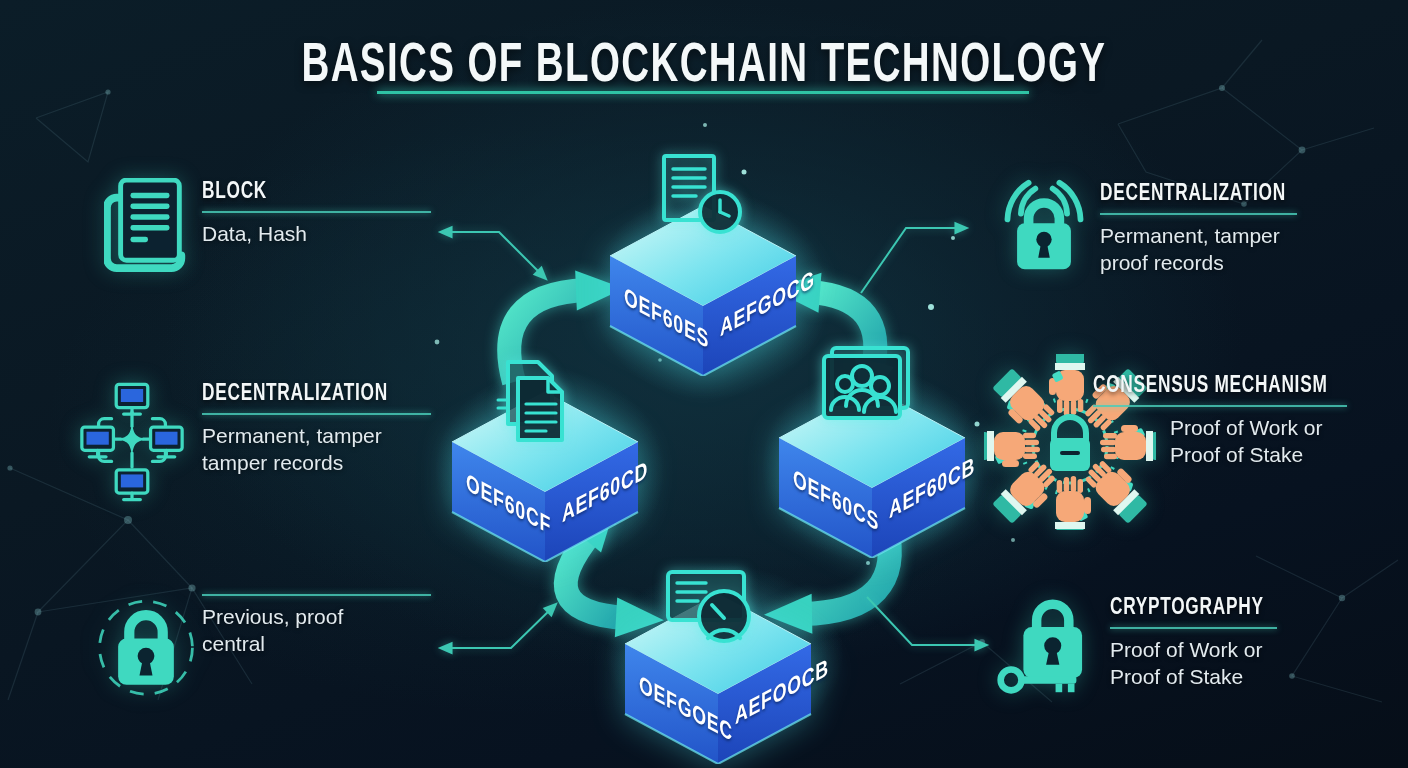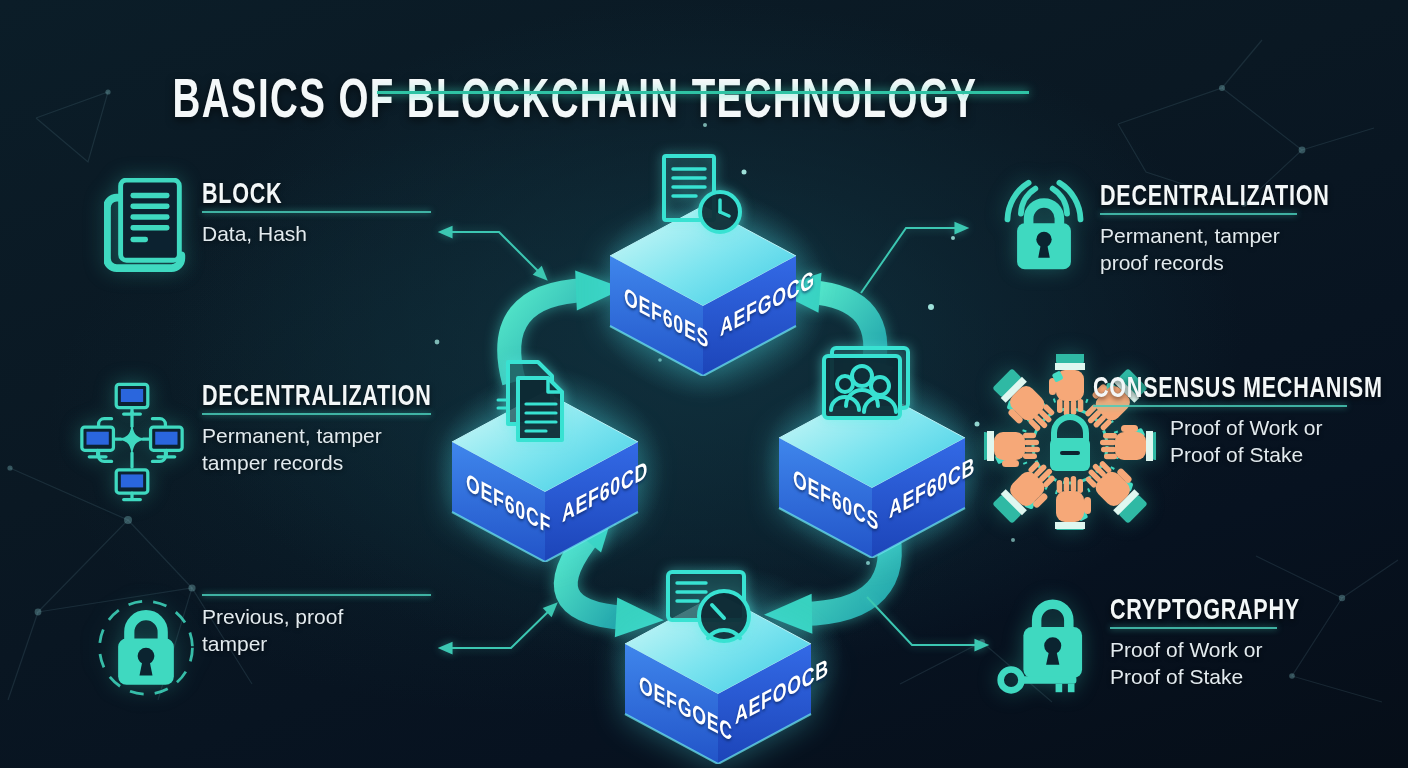--- a/index.html
+++ b/index.html
@@ -12,35 +12,35 @@
       linear-gradient(160deg,#0b1d28 0%, #0a1823 40%, #071220 75%, #060e18 100%);
   }
   svg{display:block}
   .layer{position:absolute;inset:0;pointer-events:none;}
   #mesh{z-index:1;}
   .glow{position:absolute;border-radius:50%;pointer-events:none;z-index:2;}
   #arcs{z-index:3;filter:drop-shadow(0 0 7px rgba(70,230,215,.45));}
   #connectors{z-index:5;filter:drop-shadow(0 0 4px rgba(70,220,205,.4));}
 
   
-  .title-wrap{position:absolute;top:30px;left:0;width:100%;text-align:left;z-index:7;margin-top:36px;}
+  .title-wrap{position:absolute;top:30px;left:0;width:100%;text-align:center;z-index:7;}
   .title-wrap h1{
     margin:0;font-size:55px;font-weight:bold;color:#f4f8f9;letter-spacing:2px;
     text-shadow:0 3px 10px rgba(0,0,0,.55);
   }
   .cond{display:inline-block;transform:scaleX(.70);transform-origin:center;white-space:nowrap;}
   .cond-l{display:inline-block;transform:scaleX(.72);transform-origin:left center;white-space:nowrap;}
   .title-line{
     position:absolute;left:377px;top:91px;width:652px;height:3px;z-index:7;
     background:#2fc3a4;box-shadow:0 0 10px rgba(64,226,196,.9);
   }
 
   
   .info{position:absolute;z-index:6;}
-  .sec-title{margin:0;font-size:30px;font-weight:bold;color:#f3f7f8;letter-spacing:1px;
+  .sec-title{margin:0;font-size:24px;font-weight:bold;color:#f3f7f8;letter-spacing:1px;
     text-shadow:0 2px 6px rgba(0,0,0,.6);height:35px;}
   .sec-line{height:2px;background:rgba(73,205,184,.85);box-shadow:0 0 6px rgba(73,225,200,.6);}
   .sec-body{margin:7px 0 0 0;font-size:21px;line-height:27px;color:#e2eaee;white-space:nowrap;
     text-shadow:0 1px 4px rgba(0,0,0,.55);}
   .sec-body .bl{display:block;}
   .icon-box{position:absolute;z-index:6;filter:drop-shadow(0 0 10px rgba(60,225,205,.28));}
 
   
   .cube{position:absolute;width:190px;height:172px;z-index:4;filter:drop-shadow(0 0 16px rgba(80,230,240,.38));}
   .cube .lab{
@@ -340,21 +340,21 @@
       <path d="M38,54 v-9 a18,18 0 0 1 36,0 v9" stroke="#3fd9c0" stroke-width="11" stroke-linecap="round"></path>
       <rect x="26" y="52" width="60" height="50" rx="9" fill="#3fd9c0"></rect>
       <circle cx="56" cy="71" r="9" fill="#0b2430"></circle>
       <path d="M52,77 l-3,15 h14 l-3,-15 z" fill="#0b2430"></path>
     </svg>
   </div>
   <section class="info" style="left:202px;top:594px;">
     <div class="sec-line" style="width:229px;"></div>
     <p class="sec-body">
       <span class="bl">Previous, proof</span>
-      <span class="bl">tamper</span>
+      <span class="bl">central</span>
     </p>
   </section>
 
   <div class="icon-box" style="left:994px;top:174px;">
     <svg width="100" height="108" viewBox="0 0 104 110" fill="none" stroke-linecap="round">
       <path d="M28,40 a32,32 0 0 1 15,-26" stroke="#3fd9c0" stroke-width="6"></path>
       <path d="M14,46 a46,46 0 0 1 22,-38" stroke="#3fd9c0" stroke-width="6"></path>
       <path d="M76,40 a32,32 0 0 0 -15,-26" stroke="#3fd9c0" stroke-width="6"></path>
       <path d="M90,46 a46,46 0 0 0 -22,-38" stroke="#3fd9c0" stroke-width="6"></path>
       <path d="M36,52 v-7 a16,16 0 0 1 32,0 v7" stroke="#3fd9c0" stroke-width="10"></path>

